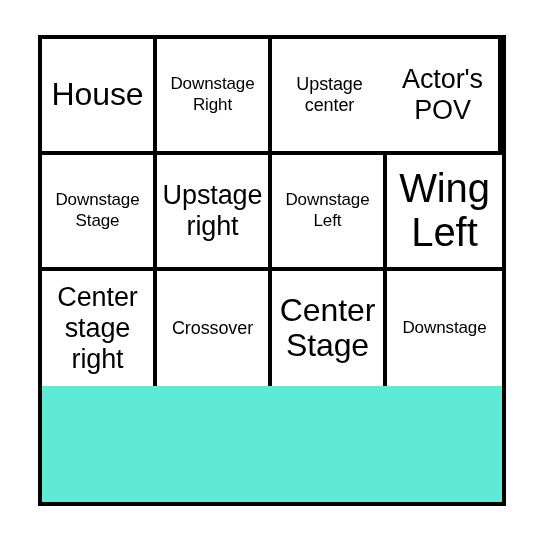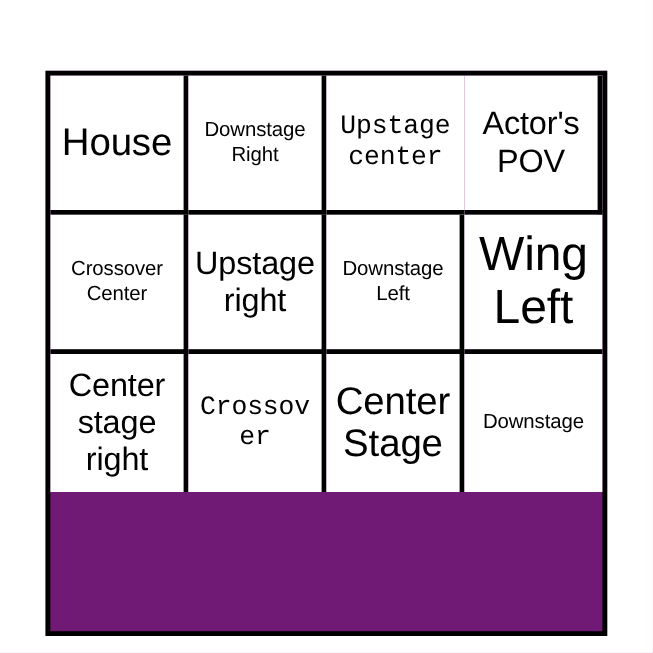--- a/index.html
+++ b/index.html
@@ -14,25 +14,24 @@
     -webkit-font-smoothing: antialiased;
   }
   #bingo-card {
     position: absolute;
     left: 38px;
     top: 35px;
     width: 468px;
     height: 471px;
     box-sizing: border-box;
     border: 4px solid #000000;
-    background: #701a75;
+    background: #5eead4;
     display: grid;
     grid-template-columns: 1fr 1fr 1fr 1fr;
     grid-template-rows: 1fr 1fr 1fr 1fr;
-    margin-top: 24px;
   }
   .cell {
     box-sizing: border-box;
     border-right: 4px solid #000000;
     border-bottom: 4px solid #000000;
     display: flex;
     align-items: center;
     justify-content: center;
     text-align: center;
     padding: 2px 4px;
@@ -45,21 +44,21 @@
     display: block;
     line-height: 1.12;
     color: #000000;
     letter-spacing: -0.1px;
     word-break: break-word;
   }
   
   .sz-xl .cell-text { font-size: 40px; line-height: 1.08; }
   .sz-lg .cell-text { font-size: 32px; line-height: 1.12; }
   .sz-md .cell-text { font-size: 27px; line-height: 1.14; }
-  .sz-sm .cell-text { font-size: 22px; line-height: 1.16; font-family: Liberation Mono, monospace; }
+  .sz-sm .cell-text { font-size: 18px; line-height: 1.16; }
   .sz-xs .cell-text { font-size: 17px; line-height: 1.2; }
 </style>
 </head>
 <body>
 
 <div id="bingo-card">
 
   <div class="cell sz-lg">
     <span class="cell-text">House</span>
   </div>
@@ -68,21 +67,21 @@
   </div>
   <div class="cell sz-sm col-last">
     <span class="cell-text">Upstage center</span>
   </div>
 
   <div class="cell sz-md">
     <span class="cell-text">Actor's POV</span>
   </div>
 
   <div class="cell sz-xs">
-    <span class="cell-text">Crossover Center</span>
+    <span class="cell-text">Downstage Stage</span>
   </div>
   <div class="cell sz-md">
     <span class="cell-text">Upstage right</span>
   </div>
   <div class="cell sz-xs">
     <span class="cell-text">Downstage Left</span>
   </div>
   <div class="cell sz-xl col-last">
     <span class="cell-text">Wing Left</span>
   </div>

